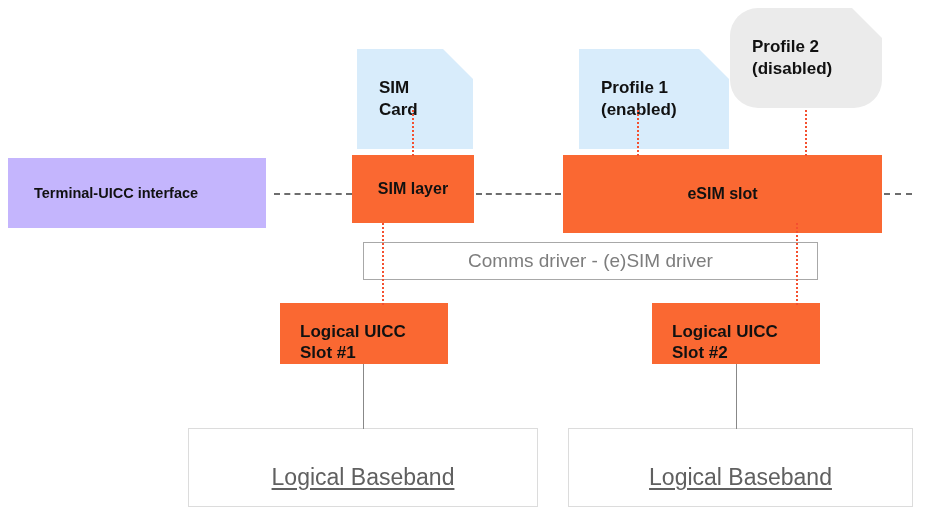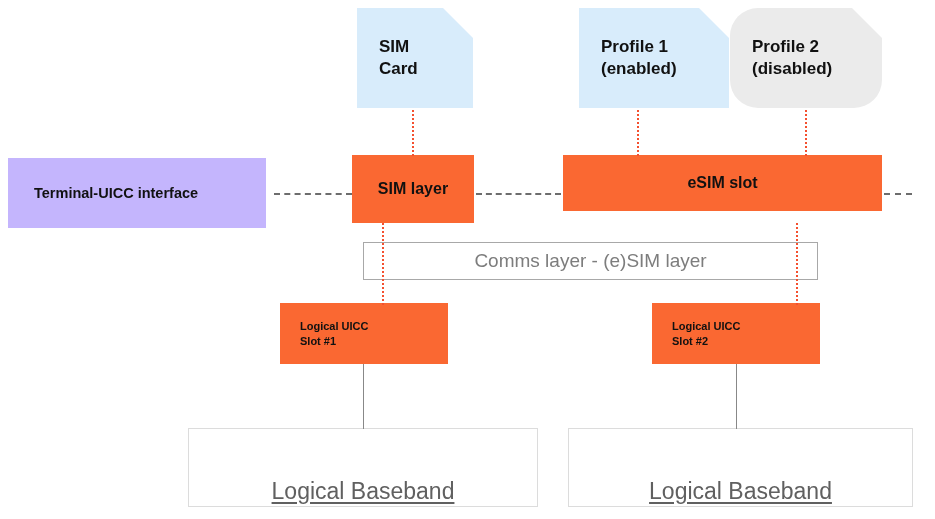--- a/index.html
+++ b/index.html
@@ -26,21 +26,21 @@
 
   
   .card{
     -webkit-clip-path:polygon(0 0, calc(100% - 30px) 0, 100% 30px, 100% 100%, 0 100%);
     clip-path:polygon(0 0, calc(100% - 30px) 0, 100% 30px, 100% 100%, 0 100%);
     padding-left:22px;
     font-size:17px;
     font-weight:bold;
     color:#111111;
   }
-  .card-blue{background:#d8ecfb;}
+  .card-blue{background:#d8ecfb;margin-top:41px;}
   .card-grey{background:#ebebeb;}
 
   
   .iface{
     background:#c4b5fd;
     padding-left:26px;
     font-size:14.5px;
     font-weight:bold;
     color:#111111;
   }
@@ -49,40 +49,41 @@
   .slot{
     background:#fa6832;
     color:#111111;
     font-weight:bold;
     justify-content:center;
     font-size:16px;
   }
   .slot-left{
     justify-content:flex-start;
     padding-left:20px;
-    font-size:11px;
+    font-size:17px;
+    align-items:flex-end;
   }
 
   
   .comms{
     background:#ffffff;
     border:1.5px solid #a8a8a8;
     justify-content:center;
     font-size:19px;
     color:#7d7d7d;
     font-weight:normal;
     z-index:3;
   }
 
   
   .baseband{
     background:#ffffff;
     border:1px solid #dcdcdc;
     justify-content:center;
-    align-items:flex-end;
+    align-items:center;
     padding-top:20px;
   }
   .baseband .lbl{
     font-size:23px;
     color:#606060;
     text-decoration:underline;
     text-underline-offset:3px;
   }
 
   
@@ -134,29 +135,29 @@
   </div>
 
   <div class="hdash" style="left:274px;top:193px;width:78px;"></div>
   <div class="hdash" style="left:476px;top:193px;width:85px;"></div>
   <div class="hdash" style="left:884px;top:193px;width:28px;"></div>
 
   <div class="box slot" style="left:352px;top:155px;width:122px;height:68px;">
     <span class="lbl">SIM layer</span>
   </div>
 
-  <div class="box slot" style="left:563px;top:155px;width:319px;height:56px;">
+  <div class="box slot" style="left:563px;top:155px;width:319px;height:78px;">
     <span class="lbl">eSIM slot</span>
   </div>
 
   <div class="vdot" style="left:382px;top:223px;height:82px;"></div>
   <div class="vdot" style="left:796px;top:223px;height:82px;"></div>
 
   <div class="box comms" style="left:363px;top:242px;width:455px;height:38px;">
-    <span class="lbl">Comms layer - (e)SIM layer</span>
+    <span class="lbl">Comms driver - (e)SIM driver</span>
   </div>
 
   <div class="box slot slot-left" style="left:280px;top:303px;width:168px;height:61px;">
     <span class="lbl">Logical UICC
 Slot #1</span>
   </div>
 
   <div class="box slot slot-left" style="left:652px;top:303px;width:168px;height:61px;">
     <span class="lbl">Logical UICC
 Slot #2</span>

